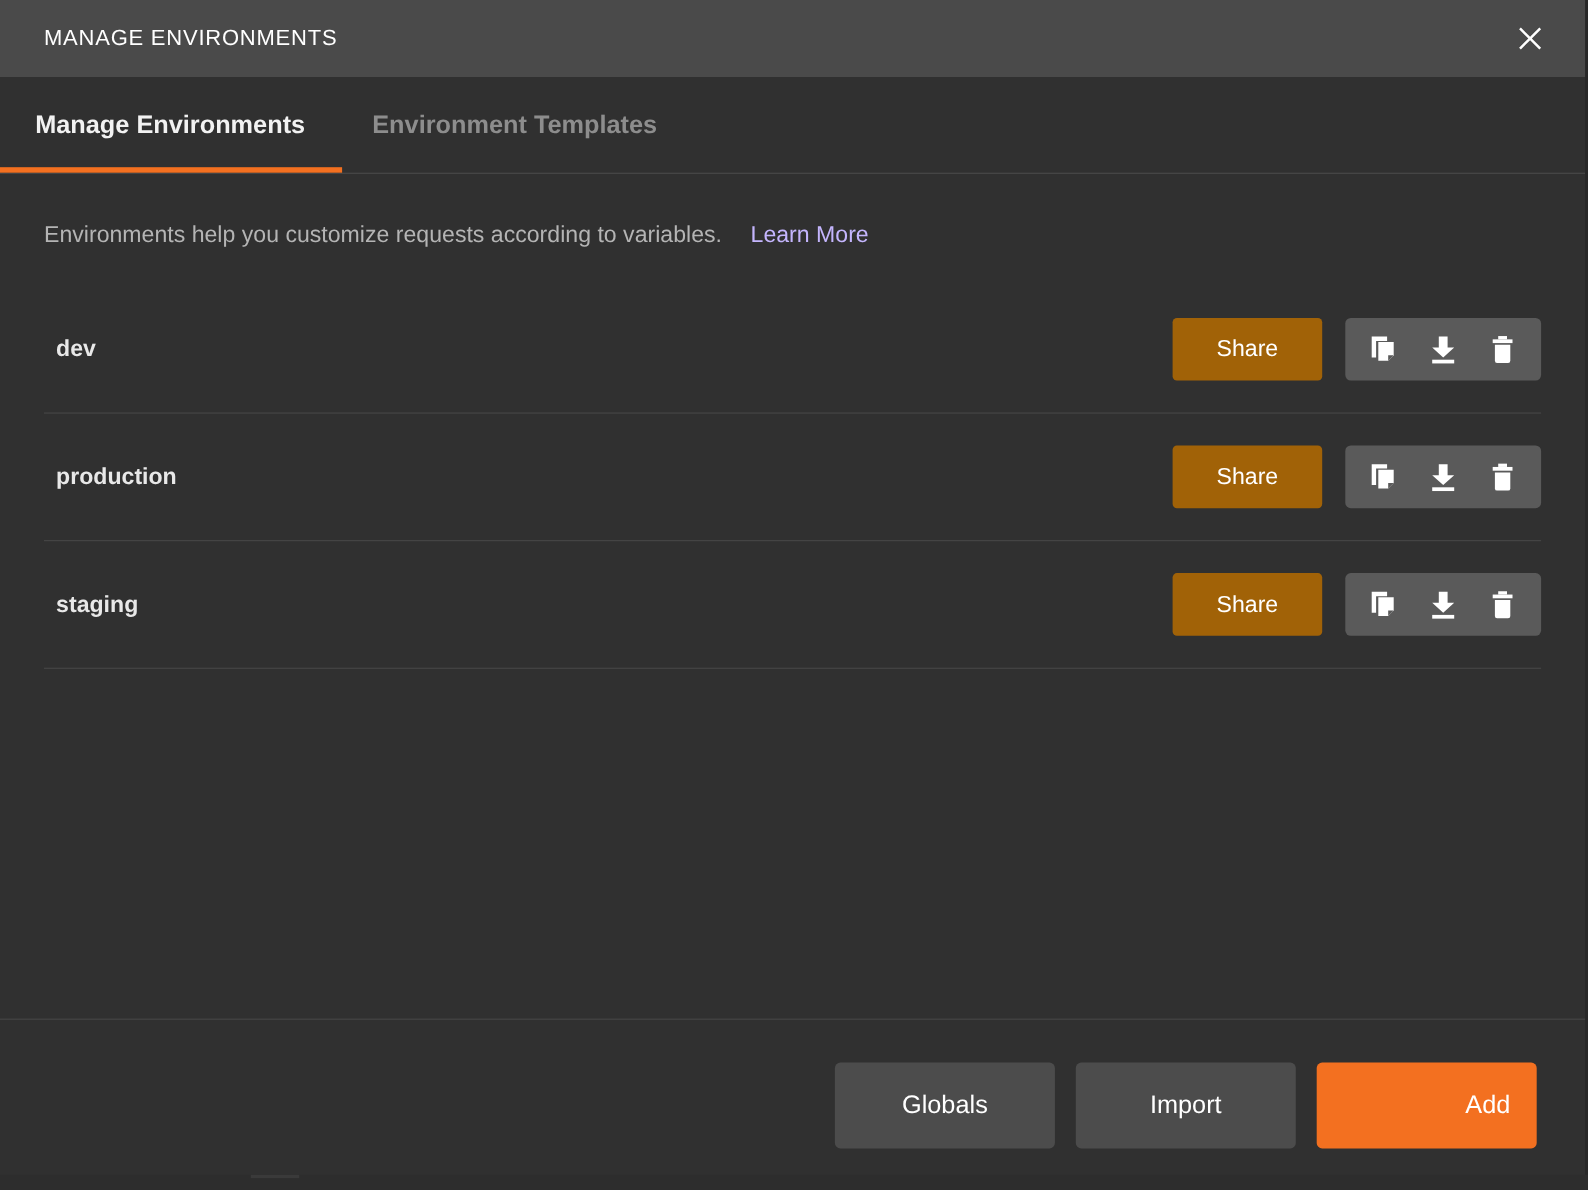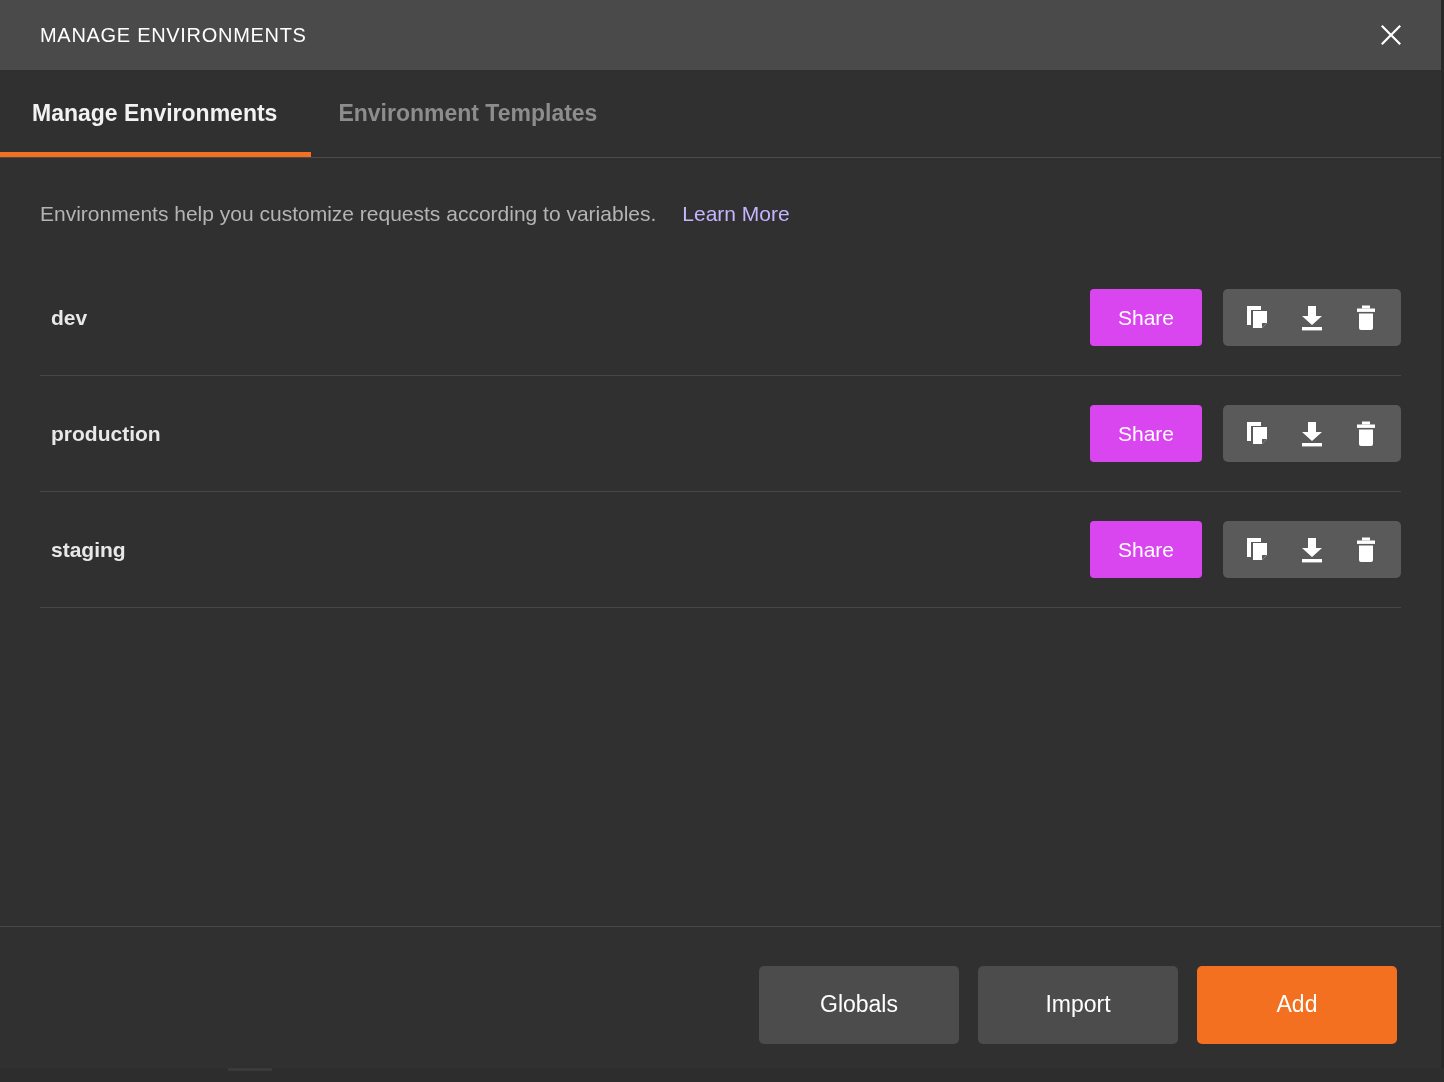--- a/index.html
+++ b/index.html
@@ -126,26 +126,26 @@
     font-size: 21px;
     font-weight: bold;
     padding-left: 11px;
   }
   .env-actions {
     display: flex;
     align-items: center;
     gap: 21px;
   }
   .share-btn {
-    background: #d946ef;
+    background: #a16207;
     color: #ffffff;
     font-size: 21px;
     border: none;
     border-radius: 4px;
-    width: 112px;
+    width: 136px;
     height: 57px;
     cursor: pointer;
     font-family: inherit;
   }
   .icon-group {
     background: #5a5a5a;
     border-radius: 5px;
     height: 57px;
     display: flex;
     align-items: center;
@@ -179,21 +179,21 @@
     min-width: 200px;
     border: none;
     border-radius: 5px;
     font-size: 23px;
     color: #ffffff;
     cursor: pointer;
     font-family: inherit;
     padding: 0 24px;
   }
   .footer-btn.secondary { background: #4c4c4c; }
-  .footer-btn.primary { background: #f37020; }
+  .footer-btn.primary { background: #f37020; text-align: right; }
 
   .bottom-edge {
     position: absolute;
     left: 0;
     bottom: 0;
     width: 1444px;
     height: 14px;
     background: #2d2d2d;
   }
   .bottom-edge::after {

